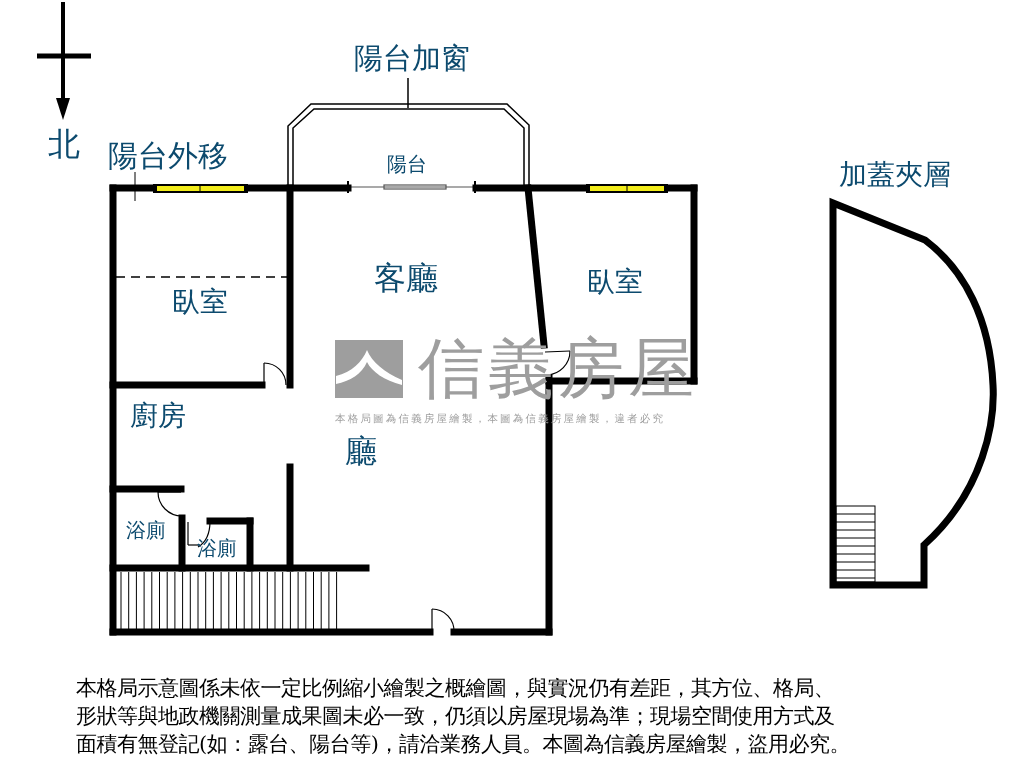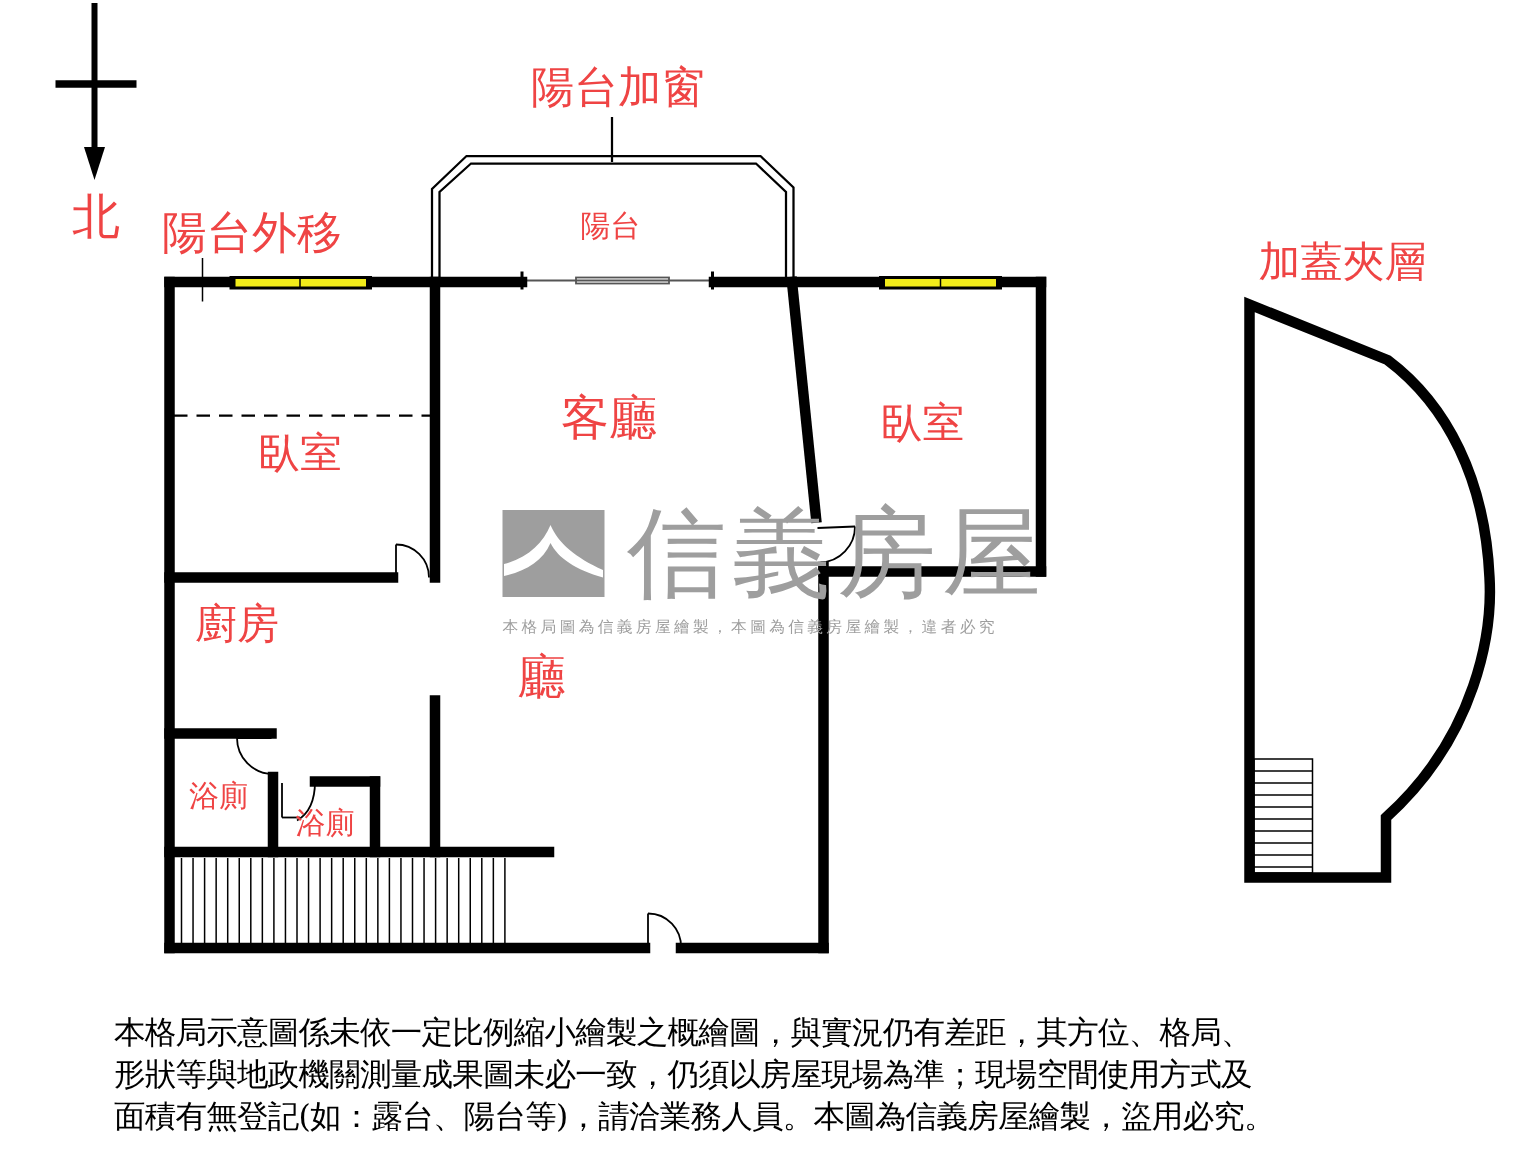--- a/index.html
+++ b/index.html
@@ -1,19 +1,19 @@
 <!DOCTYPE html>
 <html><head>
 <meta charset="utf-8">
 <style>
   html, body { margin: 0; padding: 0; background: #ffffff; }
   body { width: 1024px; height: 768px; position: relative; overflow: hidden;
          font-family: "DejaVu Serif", "Liberation Serif", serif; color: #000; }
   #plan { position: absolute; left: 0; top: 0; width: 1024px; height: 768px; }
-  .lbl { position: absolute; white-space: nowrap; line-height: 1; color: #ef4444;
+  .lbl { position: absolute; white-space: nowrap; line-height: 1; color: #0c4a6e;
          font-family: "DejaVu Serif", "Liberation Serif", serif; }
   .wm-text { position: absolute; white-space: nowrap; line-height: 1; color: #9e9e9e;
              font-family: "DejaVu Sans", "Liberation Sans", sans-serif; text-align: center; }
   .disclaimer { position: absolute; left: 76px; top: 674px; width: 900px;
                 font-size: 21px; line-height: 28px; color: #000;
                 font-family: "DejaVu Serif", "Liberation Serif", serif; letter-spacing: -0.5px; }
   .disclaimer div { white-space: nowrap; }
 </style>
 </head>
 <body>
@@ -163,21 +163,21 @@
         <line x1="836" x2="875" y1="562" y2="562"></line>
         <line x1="836" x2="875" y1="570" y2="570"></line>
         <line x1="836" x2="875" y1="578" y2="578"></line>
       </g>
   </g>
 </svg>
 
 <div class="lbl" style="left:48px; top:128px; font-size:32px;">北</div>
 <div class="lbl" style="left:354px; top:44px; font-size:29px;">陽台加窗</div>
 <div class="lbl" style="left:108px; top:141px; font-size:30px;">陽台外移</div>
-<div class="lbl" style="left:387px; top:140px; font-size:20px;">陽台</div>
+<div class="lbl" style="left:387px; top:154px; font-size:20px;">陽台</div>
 <div class="lbl" style="left:374px; top:262px; font-size:32px;">客廳</div>
 <div class="lbl" style="left:172px; top:288px; font-size:28px;">臥室</div>
 <div class="lbl" style="left:587px; top:268px; font-size:28px;">臥室</div>
 <div class="lbl" style="left:130px; top:402px; font-size:28px;">廚房</div>
 <div class="lbl" style="left:345px; top:435px; font-size:32px;">廳</div>
 <div class="lbl" style="left:126px; top:520px; font-size:20px;">浴廁</div>
 <div class="lbl" style="left:197px; top:538px; font-size:20px;">浴廁</div>
 <div class="lbl" style="left:839px; top:161px; font-size:28px;">加蓋夾層</div>
 
 <div class="wm-text" style="left:418px; top:336px; font-size:66px; letter-spacing:4px;">信義房屋</div>

